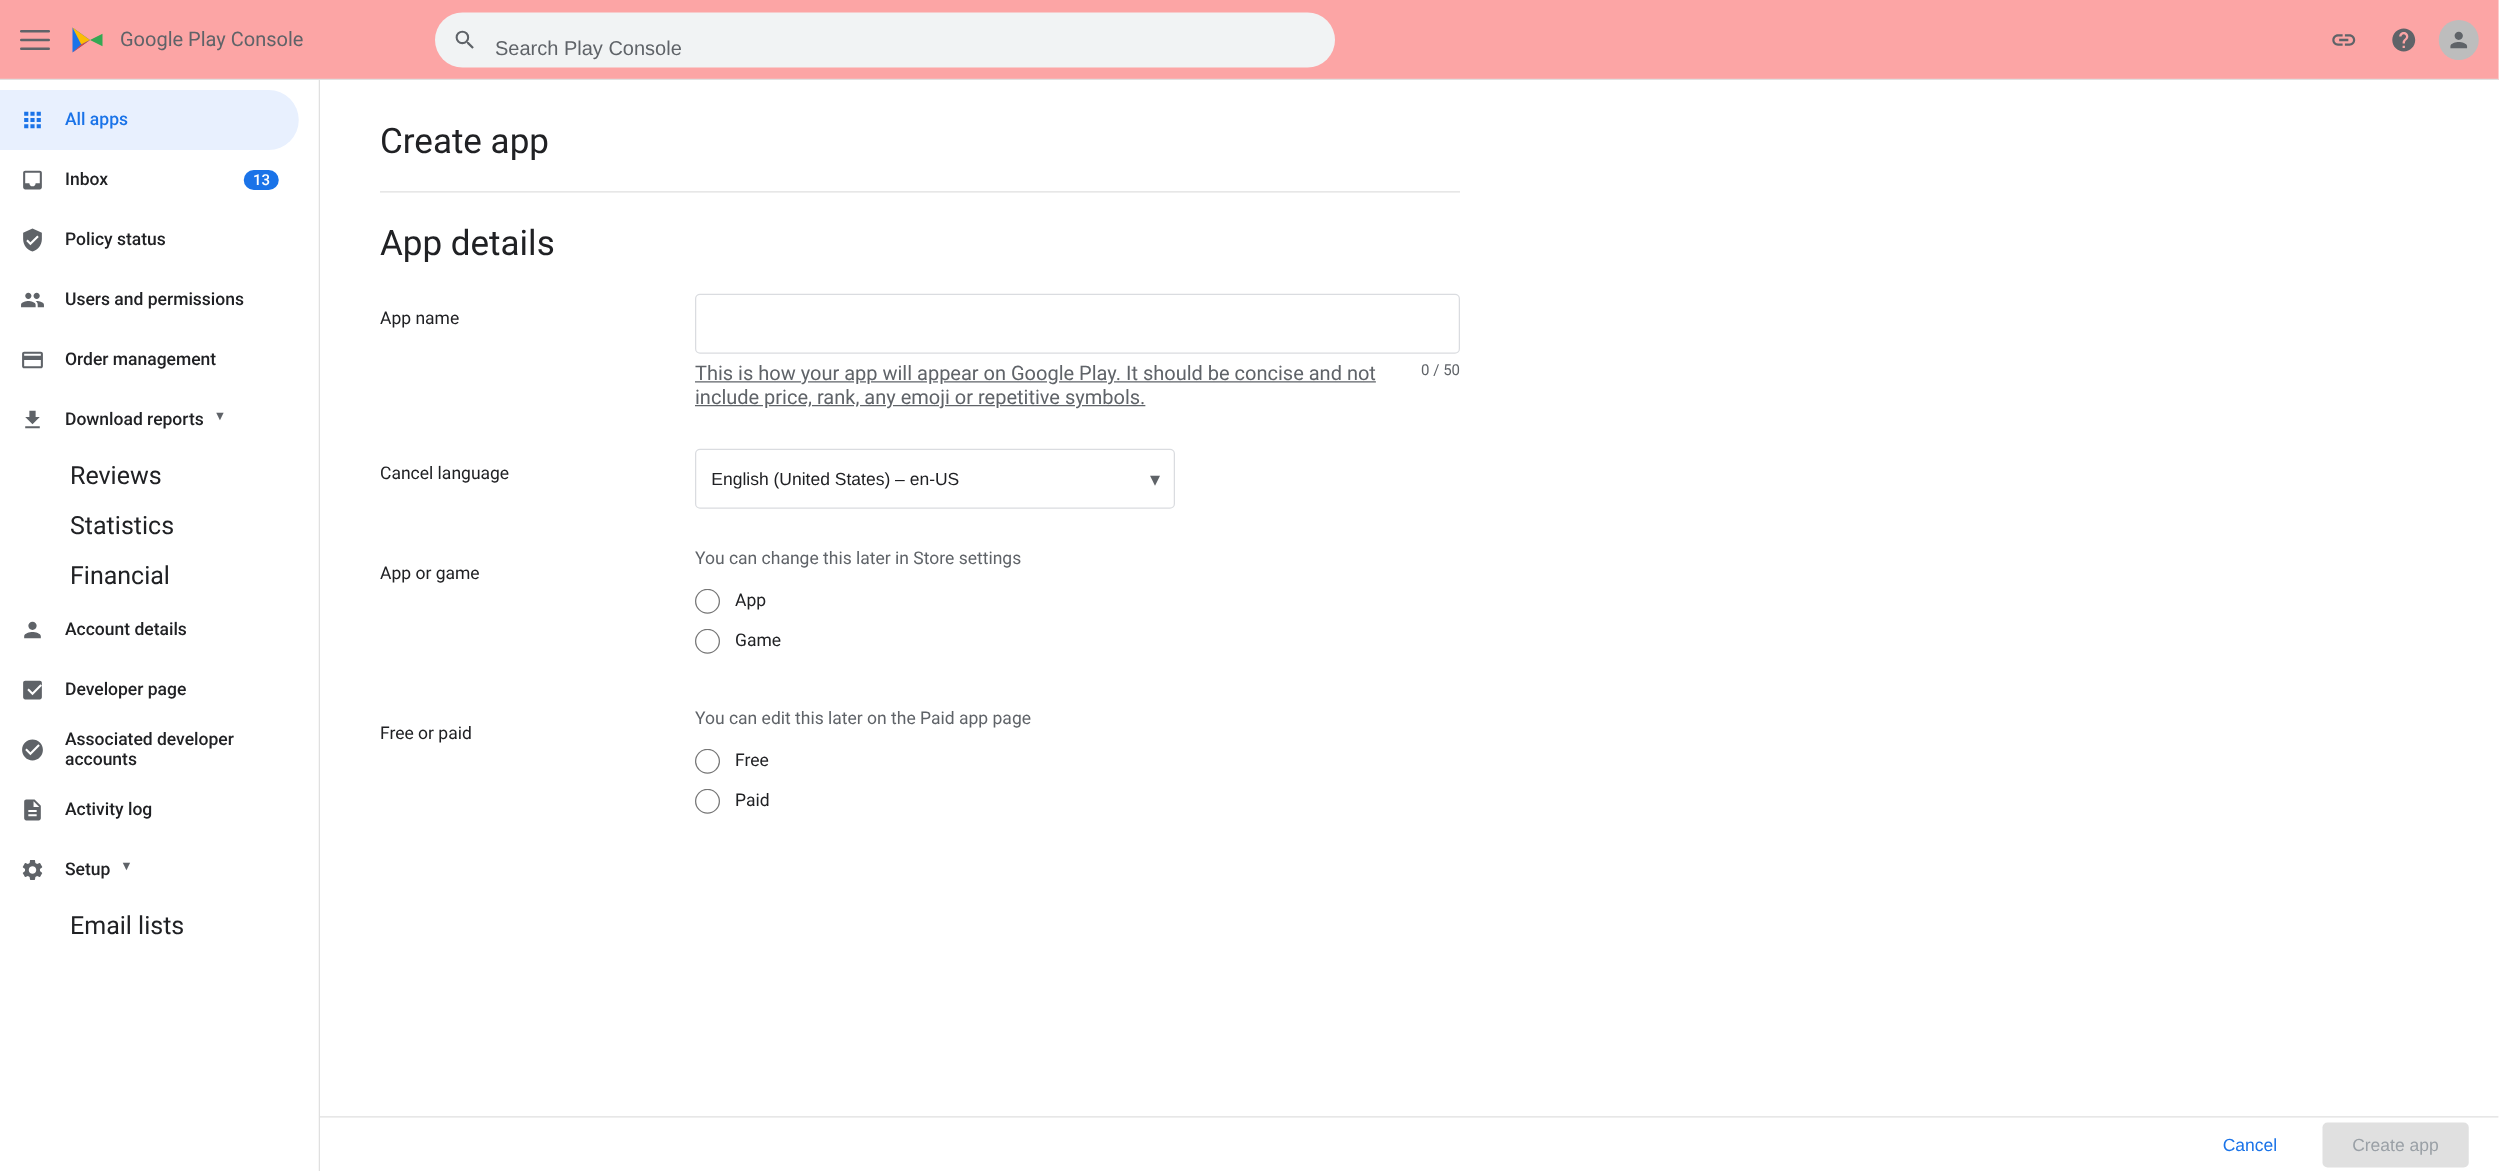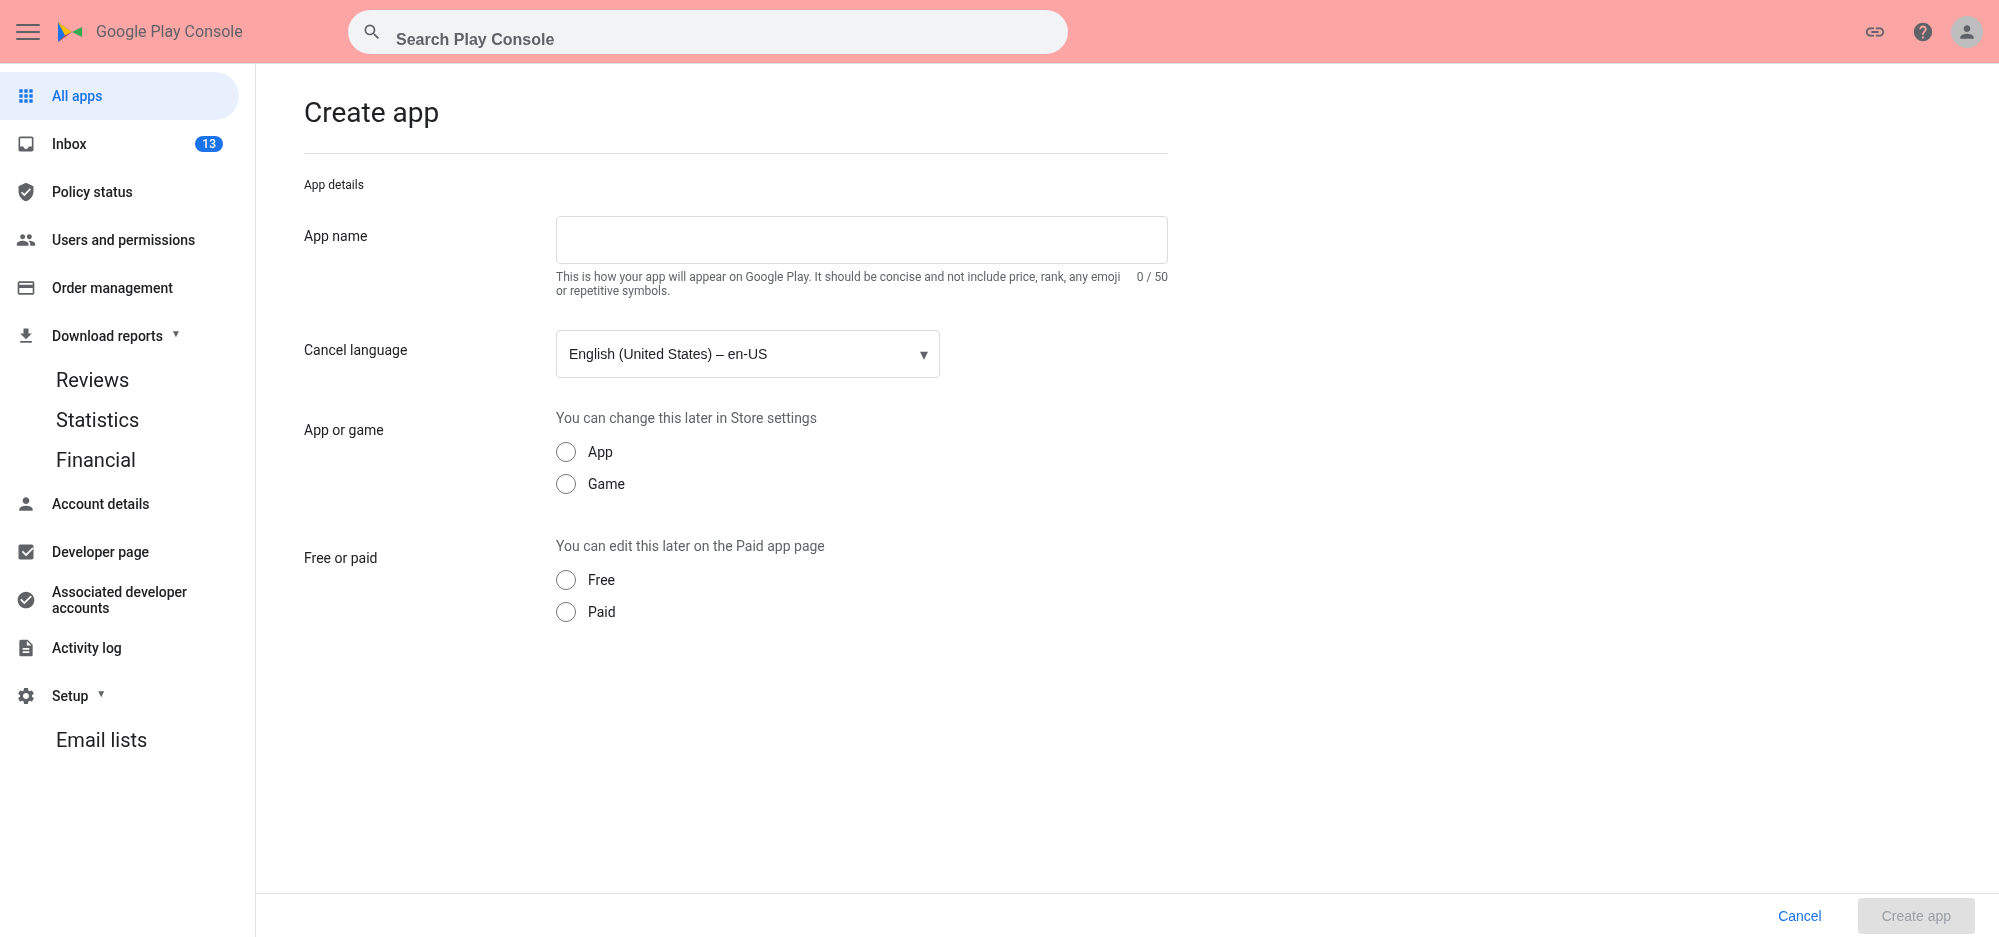--- a/index.html
+++ b/index.html
@@ -17,21 +17,21 @@
     .logo-area { display: flex; align-items: center; gap: 8px; text-decoration: none; }
     .logo-svg { width: 36px; height: 36px; }
     .logo-google { color: #5f6368; font-size: 16px; font-weight: 400; }
 
     .search-bar {
       flex: 1; max-width: 720px; position: relative;
     }
     .search-bar input {
       width: 100%; height: 44px; border: none; border-radius: 24px;
       background: #f1f3f4; padding: 16px 16px 0 48px;
-      font-size: 16px; color: #202124; outline: none; font-weight: bold;
+      font-size: 16px; color: #202124; outline: none;
     }
     .search-bar input::placeholder { color: #5f6368; }
     .search-icon-wrap {
       position: absolute; left: 14px; top: 50%; transform: translateY(-50%);
       color: #5f6368; display: flex; align-items: center;
     }
 
     .topbar-right { display: flex; align-items: center; gap: 8px; margin-left: auto; }
     .icon-btn {
       width: 40px; height: 40px; border-radius: 50%; display: flex; align-items: center; justify-content: center;
@@ -78,41 +78,41 @@
     
     .main-content {
       flex: 1; overflow-y: auto; background: #fff;
       padding: 0;
     }
     .main-inner { padding: 32px 48px; max-width: 960px; }
 
     .page-title { font-size: 28px; font-weight: 400; color: #202124; margin-bottom: 0; }
     .divider { border: none; border-top: 1px solid #e0e0e0; margin: 24px 0; }
 
-    .section-title { font-size: 12px; font-weight: 400; color: #202124; margin-bottom: 24px; }
+    .section-title { font-size: 28px; font-weight: 400; color: #202124; margin-bottom: 24px; }
 
     .form-row {
       display: flex; align-items: flex-start; margin-bottom: 32px; gap: 32px;
     }
     .form-label {
       width: 220px; flex-shrink: 0; font-size: 14px; color: #202124;
       padding-top: 12px; font-weight: 400;
     }
     .form-control { flex: 1; }
 
     .text-input {
       width: 100%; height: 48px; border: 1px solid #dadce0;
       border-radius: 4px; padding: 0 12px; font-size: 14px;
       color: #202124; outline: none; background: #fff;
     }
 
     .input-hint {
       display: flex; justify-content: space-between; margin-top: 6px;
     }
-    .hint-text { font-size: 12px; color: #5f6368; flex: 1; }
+    .hint-text { font-size: 16px; color: #5f6368; flex: 1; text-decoration: underline; }
     .char-count { font-size: 12px; color: #5f6368; margin-left: 8px; white-space: nowrap; }
 
     .select-wrap { position: relative; display: inline-block; width: 384px; }
     .select-control {
       width: 100%; height: 48px; border: 1px solid #dadce0;
       border-radius: 4px; padding: 0 40px 0 12px; font-size: 14px;
       color: #202124; appearance: none; background: #fff; cursor: pointer; outline: none;
     }
     .select-arrow {
       position: absolute; right: 12px; top: 50%; transform: translateY(-50%);

